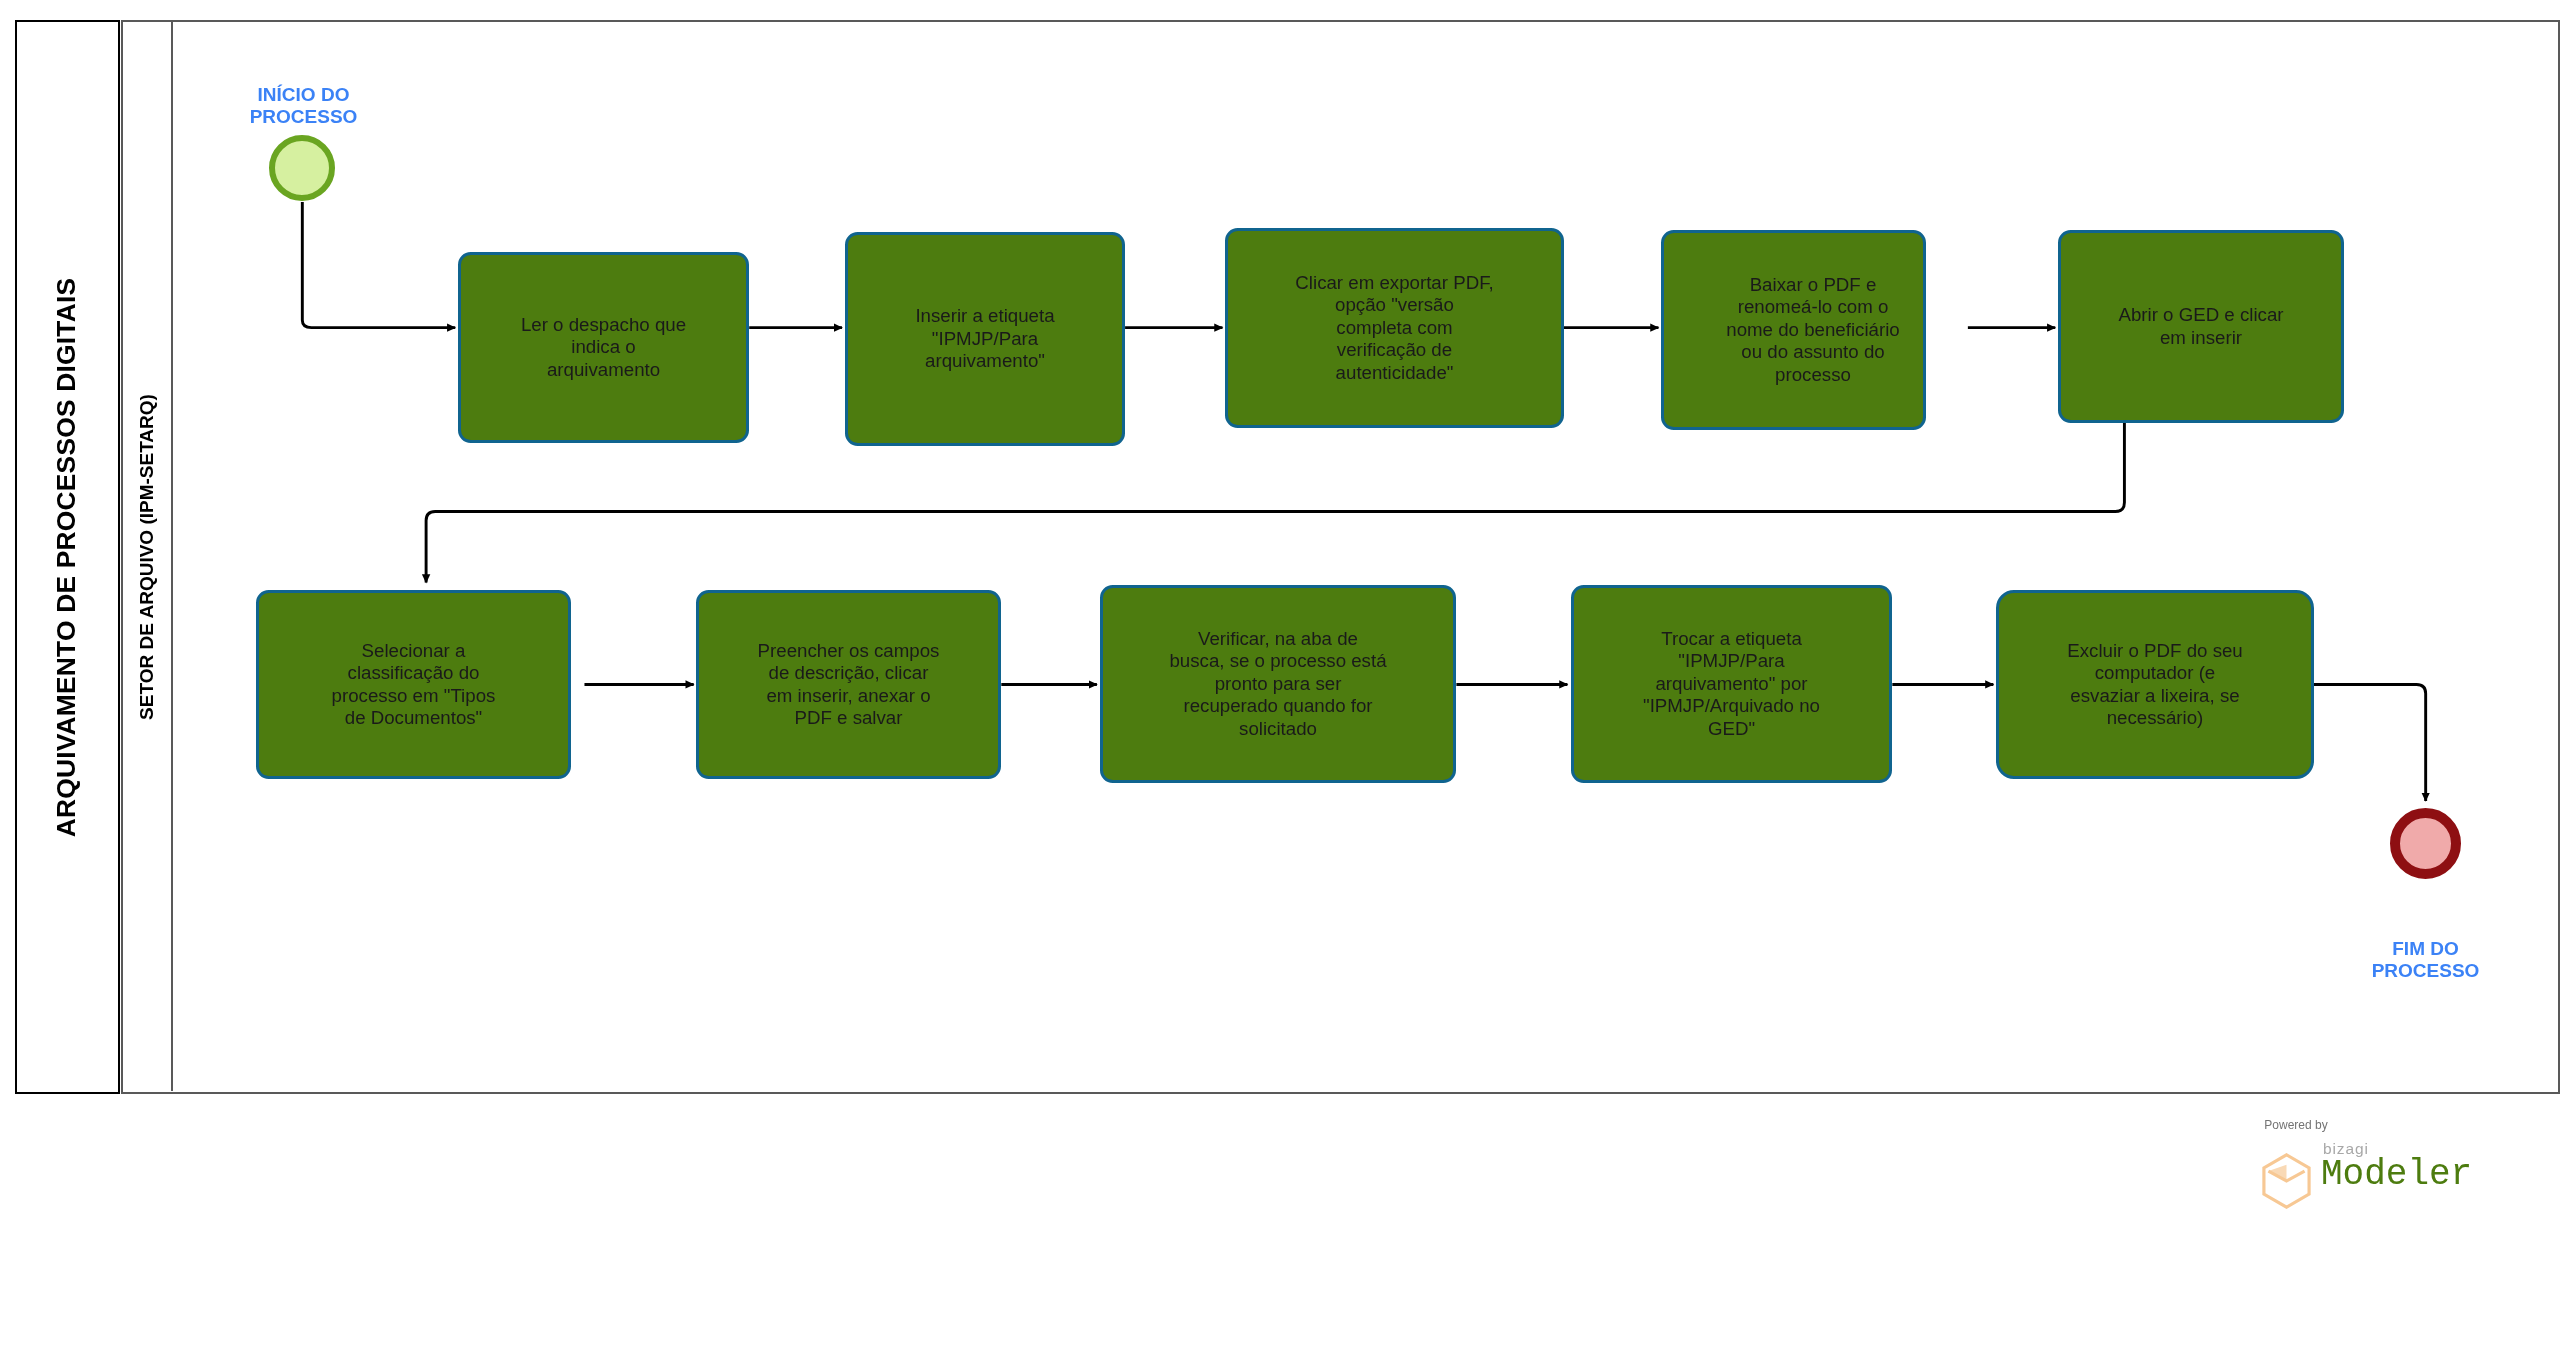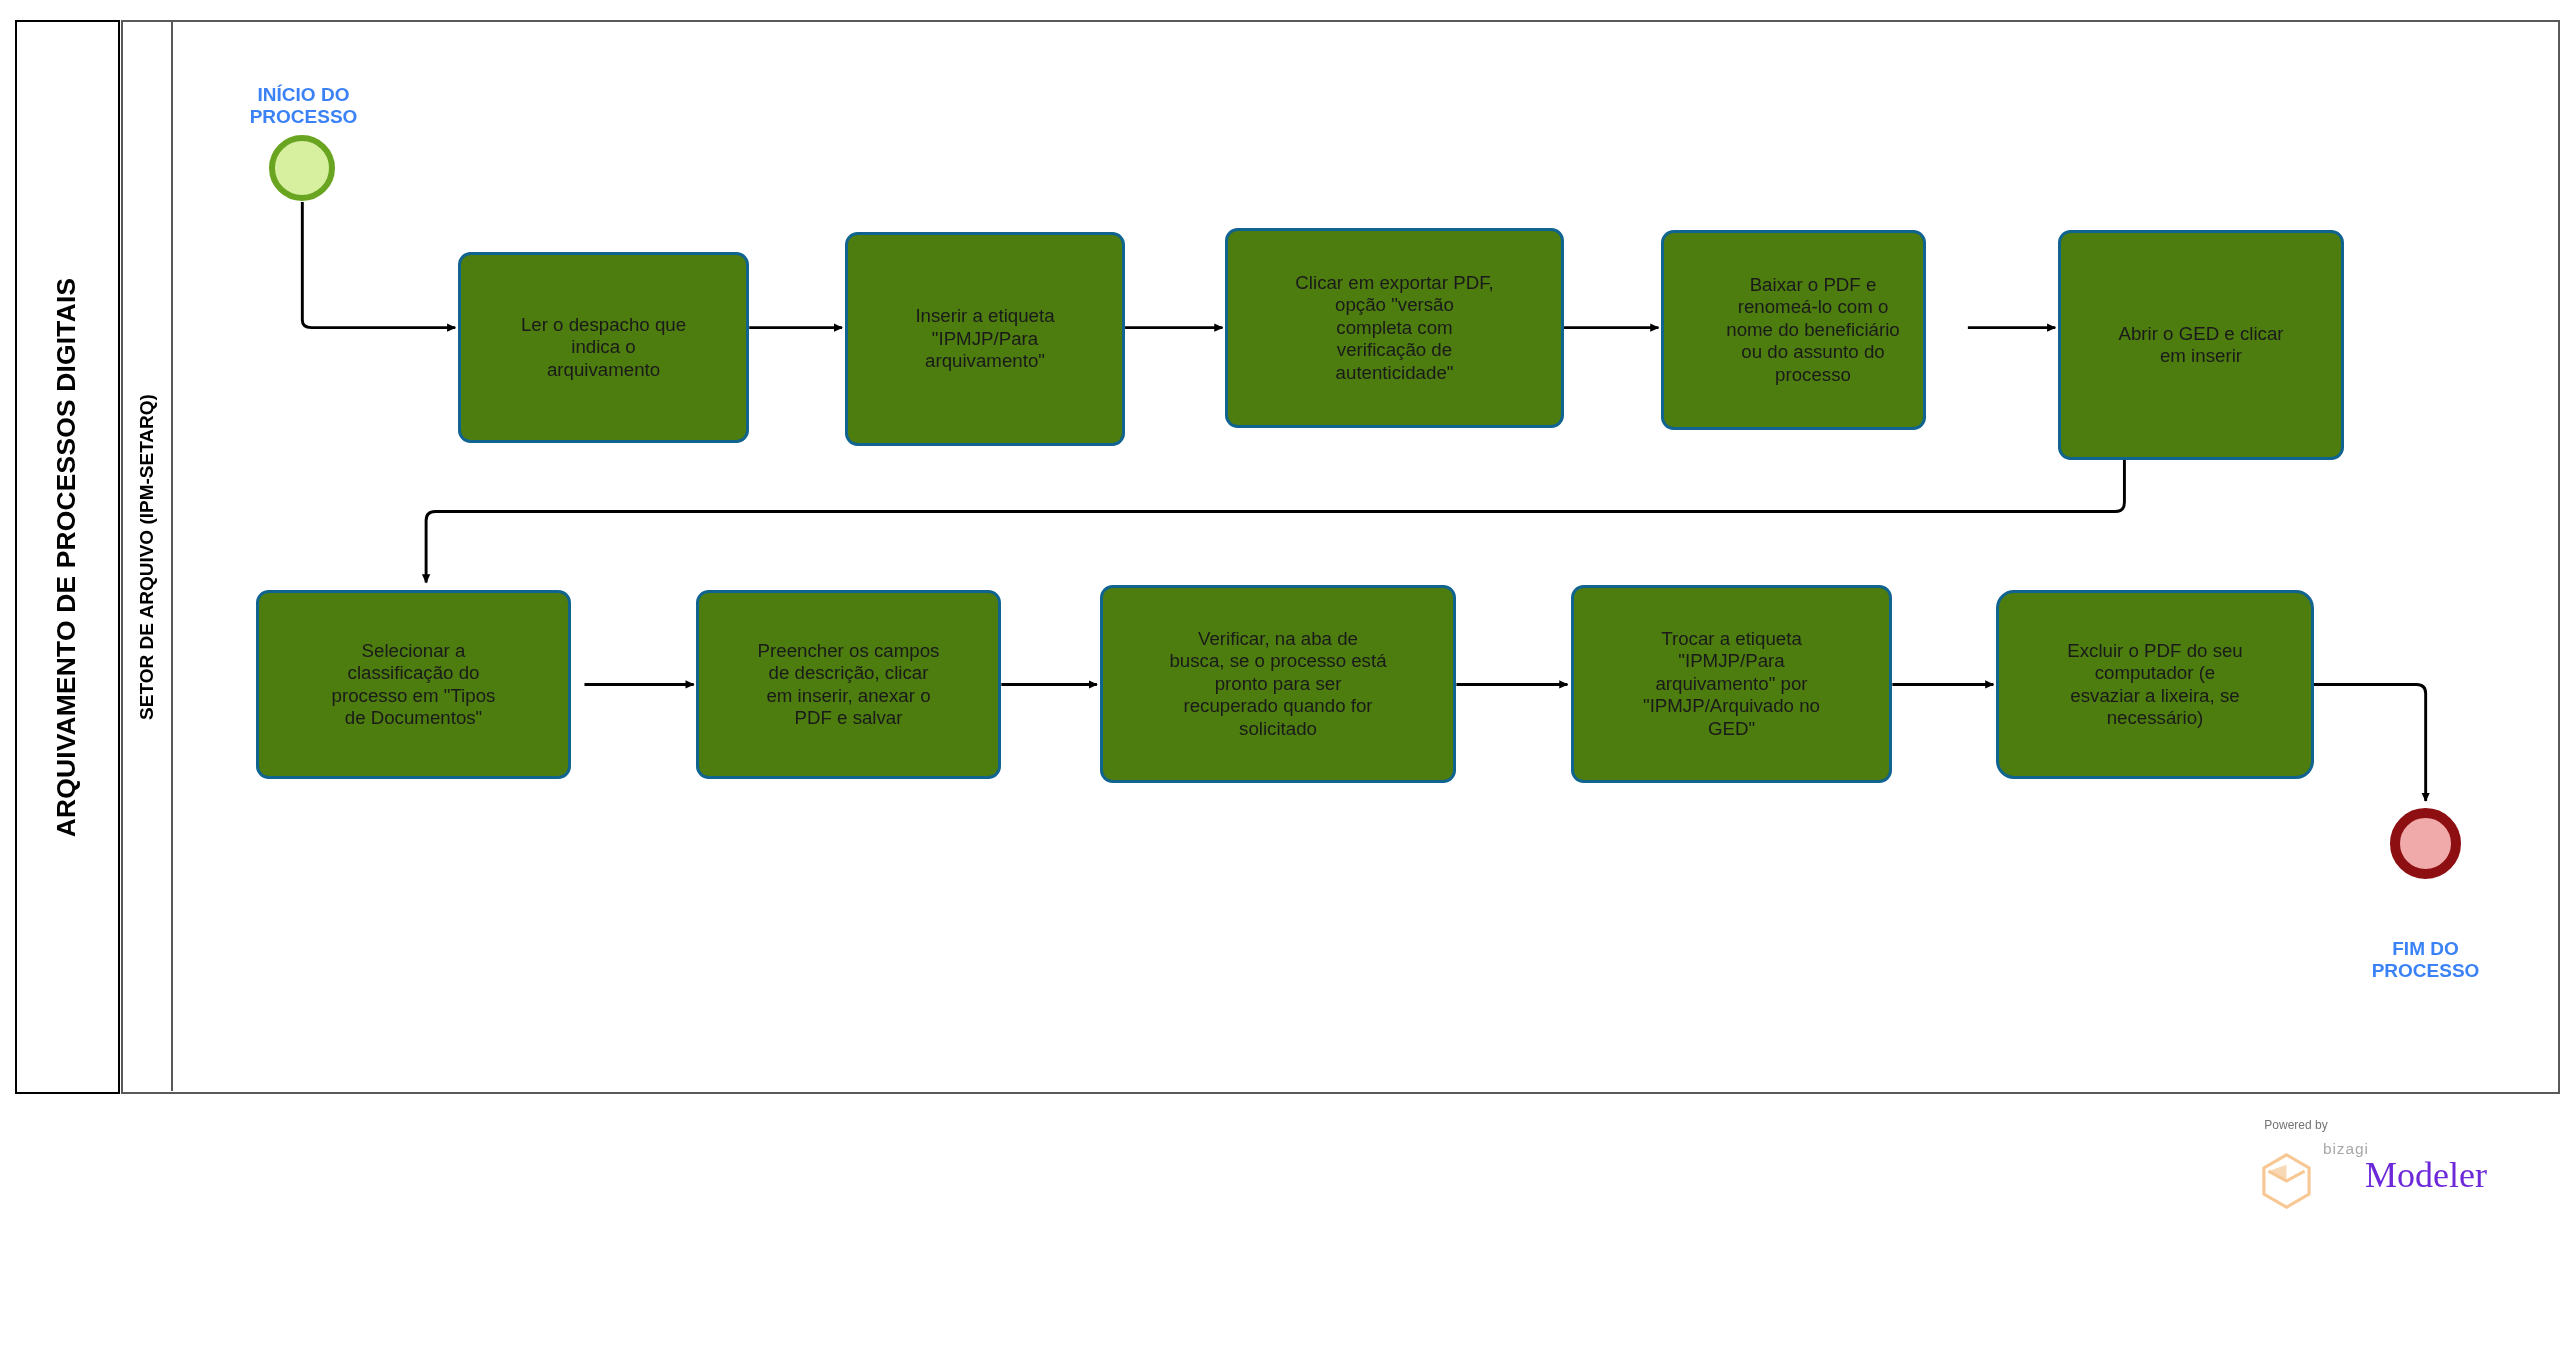--- a/index.html
+++ b/index.html
@@ -55,21 +55,21 @@
     white-space:pre-line;
   }
 
   
   #flows{position:absolute;left:0;top:0;width:2576px;height:1347px;pointer-events:none;}
 
   
   .logo{position:absolute;left:2257px;top:1118px;width:291px;height:100px;}
   .logo .powered{position:absolute;left:7.3px;top:0;font-size:12px;color:#737373;font-family:"Liberation Sans",sans-serif;}
   .logo .brand{position:absolute;left:66px;top:22px;font-size:15.5px;color:#a8a8a8;letter-spacing:0.9px;font-family:"Liberation Sans",sans-serif;}
-  .logo .modeler{position:absolute;left:64px;top:36px;font-size:36px;color:#6d28d9;font-family:Liberation Serif, serif;margin-left:44px;}
+  .logo .modeler{position:absolute;left:64px;top:36px;font-size:36px;color:#4d7c0f;font-family:Liberation Mono, monospace;}
   .logo .mark{position:absolute;left:3.6px;top:35px;width:51px;height:56px;}
 </style>
 </head>
 <body>
 
 <div id="canvas">
 
   <div class="pool">
 
     <div class="pool-header">
@@ -137,21 +137,21 @@
 completa com
 verificação de
 autenticidade"</div>
 
   <div class="task" style="left:1661px;top:230px;width:265px;height:200px;padding-left:48px;">Baixar o PDF e
 renomeá-lo com o
 nome do beneficiário
 ou do assunto do
 processo</div>
 
-  <div class="task" style="left:2058px;top:230px;width:286px;height:230px;">Abrir o GED e clicar
+  <div class="task" style="left:2058px;top:230px;width:286px;height:193px;">Abrir o GED e clicar
 em inserir</div>
 
   <div class="task" style="left:256px;top:590px;width:315px;height:189px;">Selecionar a
 classificação do
 processo em "Tipos
 de Documentos"</div>
 
   <div class="task" style="left:696px;top:590px;width:305px;height:189px;">Preencher os campos
 de descrição, clicar
 em inserir, anexar o

